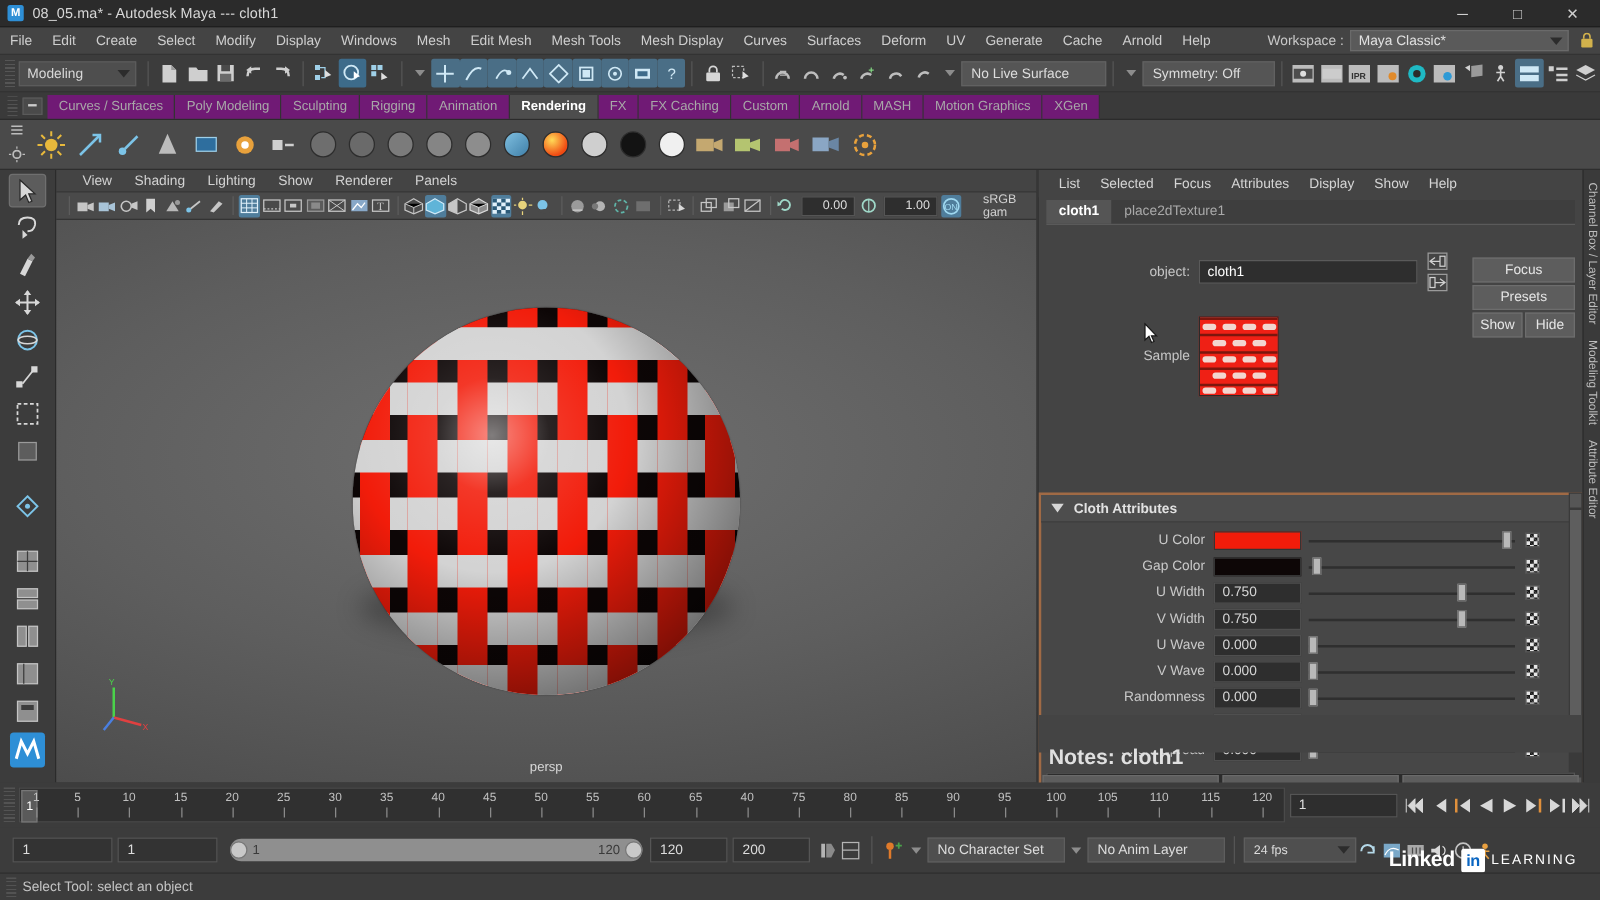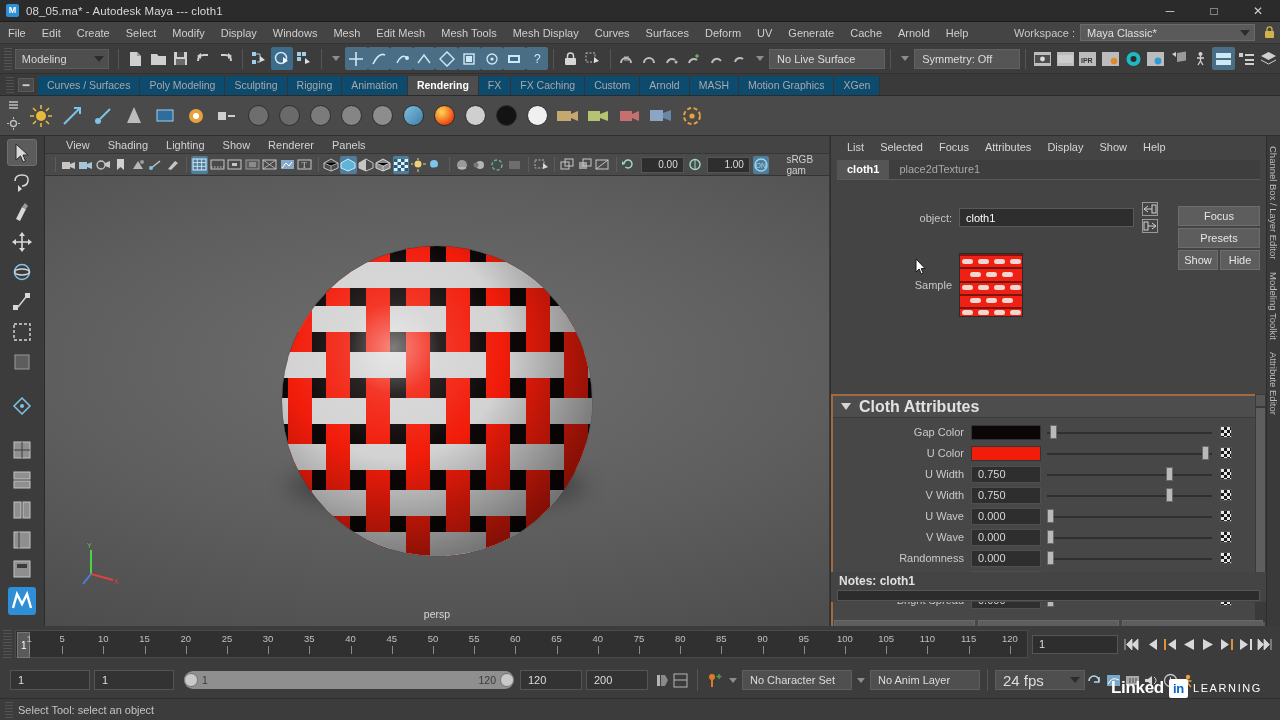--- a/index.html
+++ b/index.html
@@ -72,21 +72,21 @@
   .shelftabs{
     height:22px;background:#3a3a3a;display:flex;align-items:flex-end;border-bottom:1px solid #2b2b2b;
     padding-left:4px;
   }
   .shelf-grip{width:8px;height:16px;margin:0 4px 2px 2px;
     background:repeating-linear-gradient(to bottom,#6a6a6a 0 1px,transparent 1px 3px);opacity:.5;}
   .minus{width:16px;height:14px;margin:0 4px 3px 0;background:#4a4a4a;border:1px solid #5a5a5a;
     display:flex;align-items:center;justify-content:center;color:#ccc;font-size:11px;line-height:10px;}
   .shelftab{
     height:19px;line-height:19px;padding:0 9px;font-size:10.5px;color:#a8a8a8;
-    background:#0c4a6e;border-right:1px solid #333;white-space:nowrap;
+    background:#701a75;border-right:1px solid #333;white-space:nowrap;
   }
   .shelftab.active{background:#4d4d4d;color:#ffffff;font-weight:bold;}
 
   
   .shelfrow{
     height:40px;background:#4a4a4a;display:flex;align-items:center;
     border-bottom:1px solid #2e2e2e;padding-left:4px;
   }
   .sh-ico{width:30px;height:32px;margin-right:1px;display:flex;align-items:center;justify-content:center;border-radius:2px;}
   .swatch{width:21px;height:21px;border-radius:50%;border:1px solid #2d2d2d;}
@@ -157,41 +157,41 @@
   .sample-row{display:flex;align-items:center;margin-top:20px;}
   .sample-row .lbl{width:128px;text-align:right;font-size:11px;color:#c6c6c6;padding-right:7px;}
   .sample-sq{width:64px;height:64px;border:1px solid #2a2a2a;overflow:hidden;position:relative;background:#e8322a;}
 
   .attr-panel{position:absolute;left:0;right:0;top:192px;height:240px;
     background:#474747;border:2px solid #a06a45;border-top:2px solid #a06a45;}
   .attr-head{height:22px;background:#4d4d4d;display:flex;align-items:center;padding-left:8px;
     border-bottom:1px solid #3c3c3c;}
   .tri{width:0;height:0;border-left:5px solid transparent;border-right:5px solid transparent;
     border-top:7px solid #d6d6d6;margin-right:8px;}
-  .attr-title{font-size:16px;color:#e2e2e2;font-weight:bold;}
+  .attr-title{font-size:11px;color:#e2e2e2;font-weight:bold;}
   .attr-rows{padding-top:4px;}
   .arow{display:flex;align-items:center;height:20px;margin-bottom:1px;}
   .arow .lbl{width:138px;text-align:right;font-size:11px;color:#c9c9c9;padding-right:7px;}
   .colorbar{width:70px;height:15px;border:1px solid #343434;}
   .valbox{width:70px;height:17px;background:#2e2e2e;border:1px solid #4f4f4f;font-size:11px;
     color:#d6d6d6;display:flex;align-items:center;padding-left:6px;}
   .slider{position:relative;width:165px;height:17px;margin-left:6px;display:flex;align-items:center;}
   .slider .track{position:absolute;left:0;right:0;top:8px;height:2px;background:#2f2f2f;}
   .slider .knob{position:absolute;width:7px;height:14px;background:#b9b9b9;border:1px solid #6a6a6a;top:1px;}
   .chk{width:12px;height:12px;margin-left:8px;
     background:
       linear-gradient(45deg,#1a1a1a 25%,transparent 25%,transparent 75%,#1a1a1a 75%),
       linear-gradient(45deg,#1a1a1a 25%,#e6e6e6 25%,#e6e6e6 75%,#1a1a1a 75%);
     background-size:6px 6px;background-position:0 0,3px 3px;border:1px solid #555;}
   .ae-scroll{position:absolute;right:0;top:192px;width:11px;height:240px;background:#3a3a3a;}
   .ae-thumb{position:absolute;left:1px;top:14px;width:9px;height:170px;background:#5e5e5e;}
   .sc-arrow{position:absolute;left:1px;width:9px;height:11px;background:#565656;}
 
   .notes{position:absolute;left:0;right:0;bottom:44px;height:30px;background:#444;}
-  .notes-lbl{font-size:12px;color:#e0e0e0;font-weight:bold;padding:2px 0 0 8px;}
+  .notes-lbl{font-size:17px;color:#e0e0e0;font-weight:bold;padding:2px 0 0 8px;margin-top:22px;}
   .notes-field{height:11px;margin:2px 6px 0 6px;background:#2c2c2c;border:1px solid #555;}
   .ae-btns{position:absolute;left:0;right:0;bottom:0;height:28px;display:flex;gap:3px;padding:2px 3px;}
   .ae-btn{flex:1;background:#5d5d5d;border:1px solid #6a6a6a;display:flex;align-items:center;
     justify-content:center;font-size:11px;color:#e8e8e8;}
 
   
   .rtabs{position:absolute;right:0;top:136px;width:14px;height:490px;background:#3a3a3a;
     border-left:1px solid #2d2d2d;display:flex;flex-direction:column;align-items:center;padding-top:4px;}
   .rtab{writing-mode:vertical-rl;font-size:9.5px;color:#bdbdbd;padding:6px 0;white-space:nowrap;}
 
@@ -215,21 +215,21 @@
   .rfield{width:80px;height:20px;background:#333;border:1px solid #555;display:flex;align-items:center;
     padding-left:7px;font-size:11px;color:#ddd;margin-right:4px;}
   .range-track{position:relative;width:330px;height:18px;background:#8f8f8f;border-radius:9px;
     margin:0 6px;display:flex;align-items:center;}
   .range-knob{width:14px;height:14px;border-radius:50%;background:#c9c9c9;border:1px solid #777;}
   .range-lbl{font-size:10.5px;color:#3a3a3a;padding:0 4px;}
   .rsep{width:1px;height:22px;background:#555;margin:0 7px;}
   .cs-field{width:110px;height:20px;background:#4f4f4f;border:1px solid #5e5e5e;display:flex;
     align-items:center;padding-left:7px;font-size:11px;color:#ddd;}
   .fps-field{width:90px;height:20px;background:#4f4f4f;border:1px solid #5e5e5e;position:relative;
-    display:flex;align-items:center;padding-left:7px;font-size:15px;color:#ddd;}
+    display:flex;align-items:center;padding-left:7px;font-size:10px;color:#ddd;}
   .fps-field .caret{position:absolute;right:4px;top:6px;width:0;height:0;
     border-left:5px solid transparent;border-right:5px solid transparent;border-top:6px solid #2c2c2c;}
 
   
   .statusbar{position:absolute;left:0;bottom:0;width:1280px;height:22px;background:#3c3c3c;
     display:flex;align-items:center;border-top:1px solid #2e2e2e;}
   .sb-grip{width:8px;height:16px;margin:0 5px;
     background:repeating-linear-gradient(to bottom,#6a6a6a 0 1px,transparent 1px 3px);opacity:.5;}
   .sb-text{font-size:11px;color:#c4c4c4;}
 
@@ -1131,35 +1131,35 @@
 
       <div class="attr-panel">
         <div class="attr-head">
           <div class="tri"></div>
           <div class="attr-title">Cloth Attributes</div>
         </div>
 
         <div class="attr-rows">
 
           <div class="arow">
+            <div class="lbl">U Color</div>
+            <div class="colorbar" style="background:#f21c0a;"></div>
+            <div class="slider">
+              <div class="track"></div>
+                <div class="knob" style="left:94%;"></div>
+              </div>
+            <div class="chk"></div>
+          </div>
+
+          <div class="arow">
             <div class="lbl">Gap Color</div>
             <div class="colorbar" style="background:#0d0606;"></div>
             <div class="slider">
               <div class="track"></div>
                 <div class="knob" style="left:2%;"></div>
-              </div>
-            <div class="chk"></div>
-          </div>
-
-          <div class="arow">
-            <div class="lbl">U Color</div>
-            <div class="colorbar" style="background:#f21c0a;"></div>
-            <div class="slider">
-              <div class="track"></div>
-                <div class="knob" style="left:94%;"></div>
               </div>
             <div class="chk"></div>
           </div>
 
 
           <div class="arow">
             <div class="lbl">U Width</div>
             <div class="valbox">
               <span>0.750</span>
               </div>

